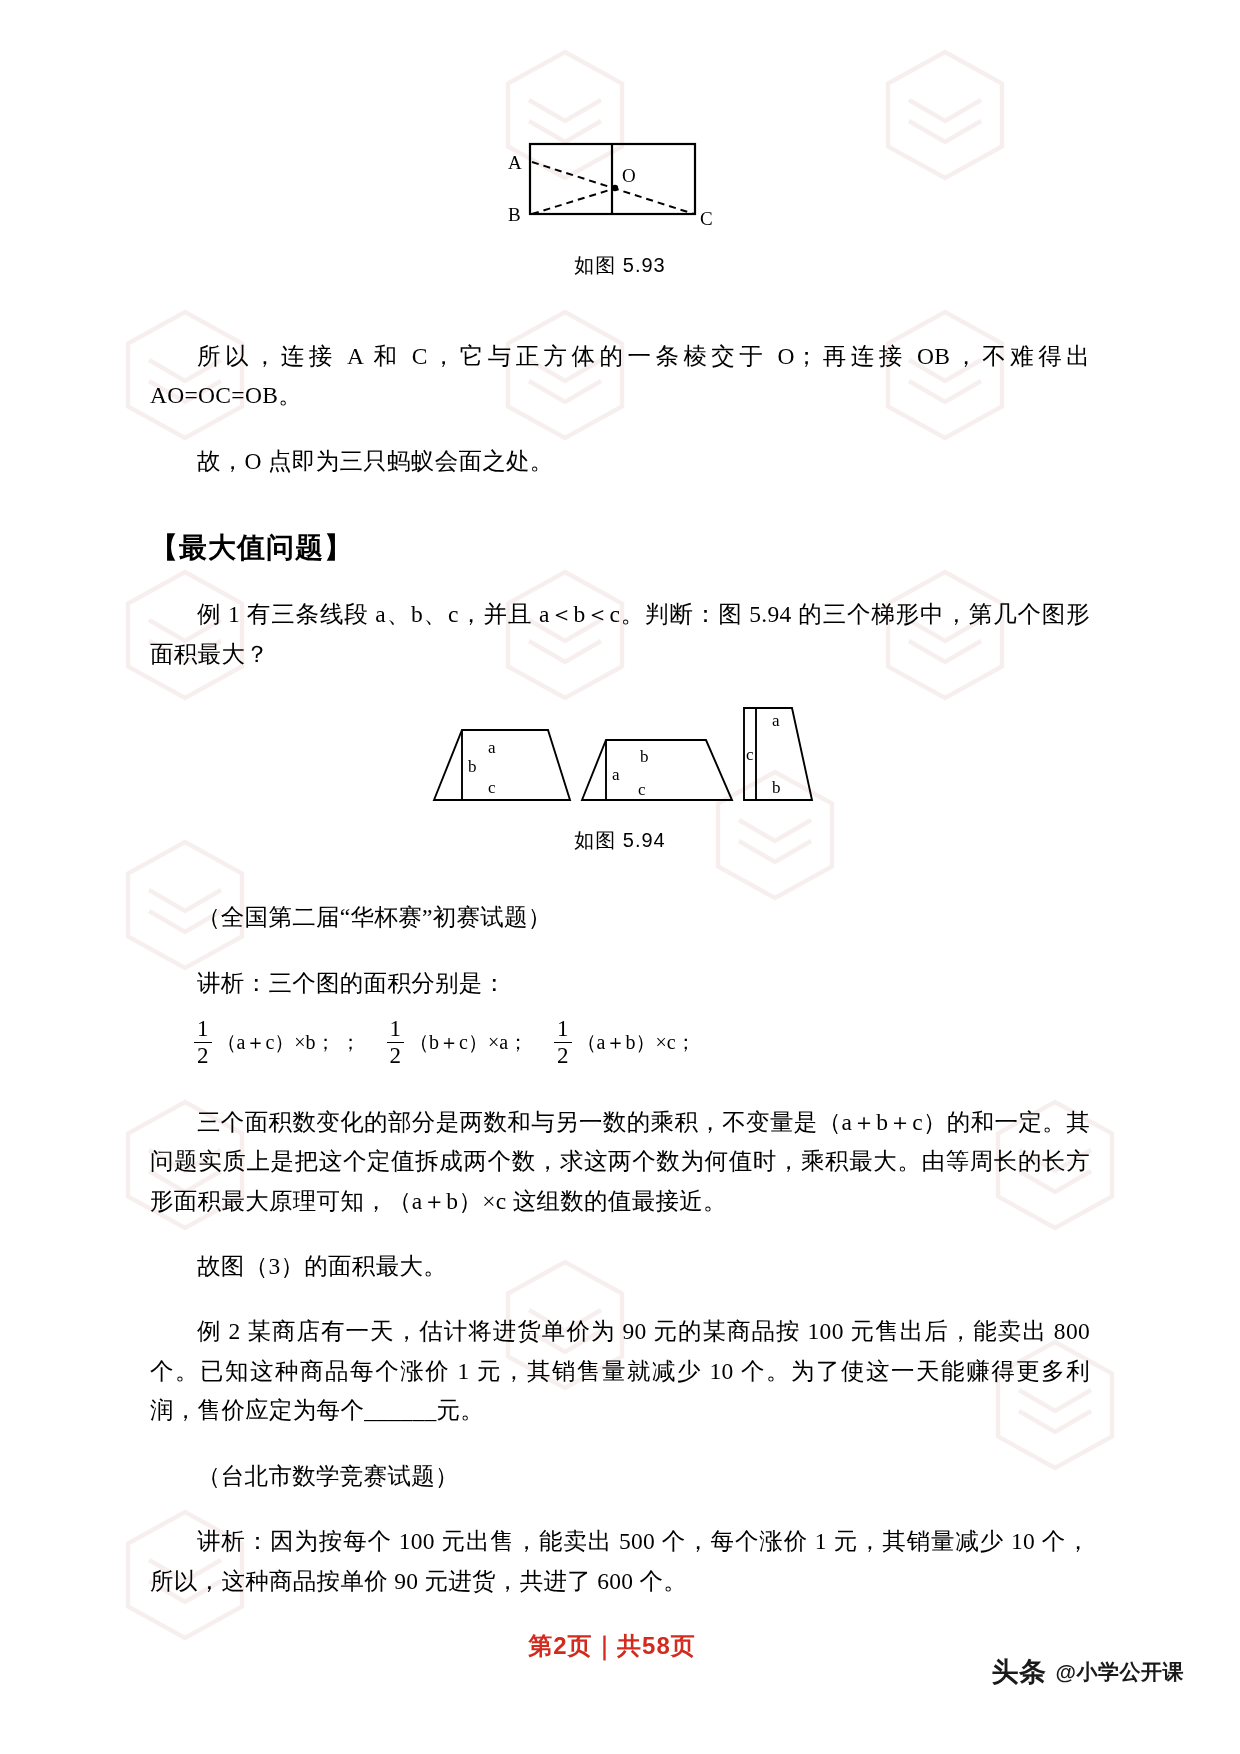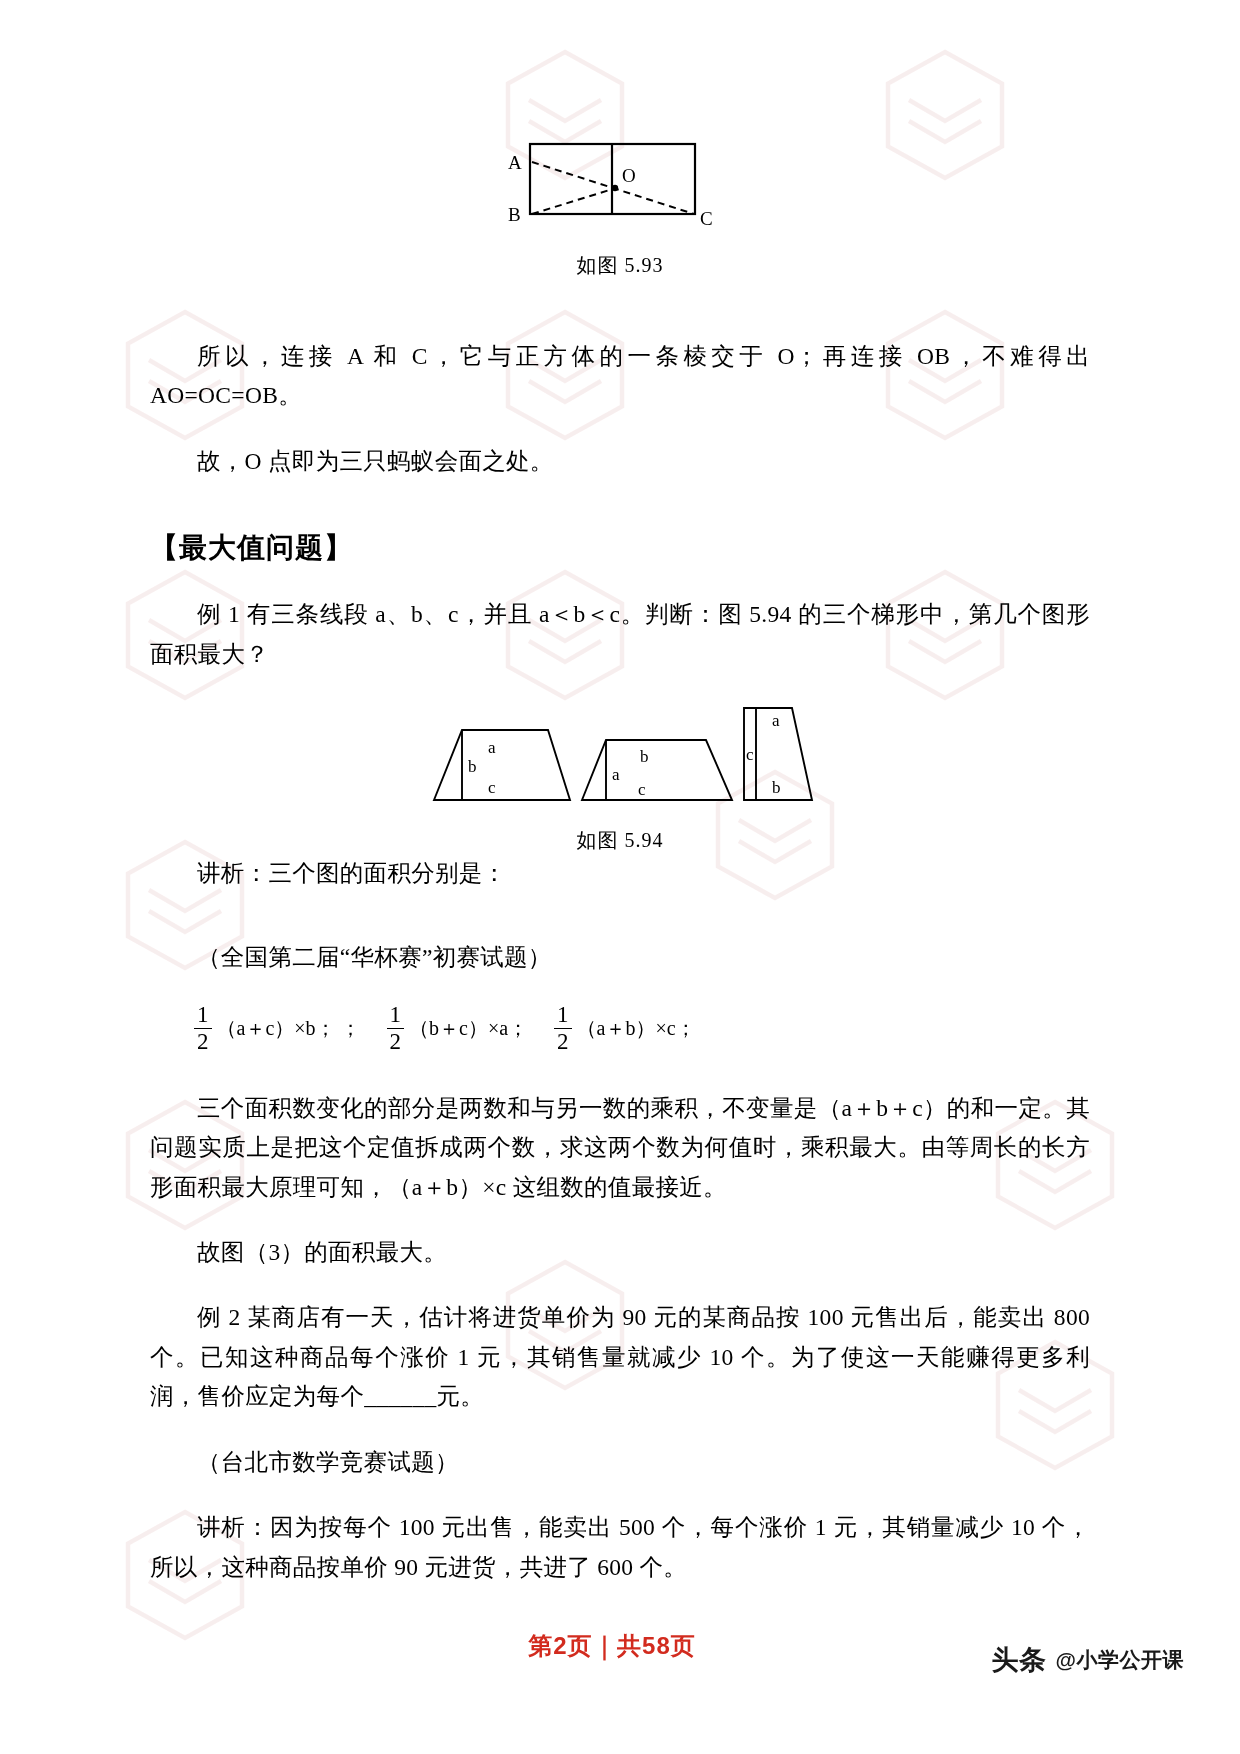--- a/index.html
+++ b/index.html
@@ -53,21 +53,21 @@
     font-weight: bold;
     margin: 0 0 28px 0;
     letter-spacing: 1px;
   }
 
   .fig {
     text-align: center;
     margin: 0;
   }
   .fig-caption {
-    font-family: Liberation Serif, serif;
+    font-family: Liberation Sans, sans-serif;
     font-size: 20px;
     text-align: center;
     margin-top: 8px;
     letter-spacing: 1px;
   }
 
   
   .formula-row {
     display: flex;
     align-items: center;
@@ -101,21 +101,21 @@
     display: inline-block;
     color: #d22b1e;
     font-weight: bold;
     font-size: 24px;
     letter-spacing: 1px;
     font-family: "Liberation Sans", sans-serif;
   }
   .brand {
     position: absolute;
     right: 56px;
-    bottom: 76px;
+    bottom: 64px;
     display: flex;
     align-items: center;
     gap: 9px;
     z-index: 3;
     font-family: "Liberation Sans", sans-serif;
   }
   .brand-name {
     font-size: 27px;
     font-weight: bold;
     color: #1a1a1a;
@@ -325,23 +325,23 @@
           <polygon points="324,100 324,8 372,8 392,100" fill="none" stroke="#000" stroke-width="1.9"></polygon>
           <line x1="336" y1="8" x2="336" y2="100" stroke="#000" stroke-width="1.9"></line>
           <text x="352" y="26" font-family="Liberation Serif, serif" font-size="17">a</text>
           <text x="326" y="60" font-family="Liberation Serif, serif" font-size="17">c</text>
           <text x="352" y="93" font-family="Liberation Serif, serif" font-size="17">b</text>
         </g>
       </svg>
       <div class="fig-caption">如图 5.94</div>
     </div>
 
+    <p class="body indent" style="margin-top:44px;">（全国第二届“华杯赛”初赛试题）</p>
+
     <p class="body indent" style="margin-bottom:6px;">讲析：三个图的面积分别是：</p>
-
-    <p class="body indent" style="margin-top:44px;">（全国第二届“华杯赛”初赛试题）</p>
 
     <div class="formula-row">
       <span class="frac-expr">
         <span class="frac">
           <span class="num">1</span>
           <span class="den">2</span>
         </span>
         <span class="fx">（a＋c）×b；</span>
         <span class="fx">；</span>
       </span>

